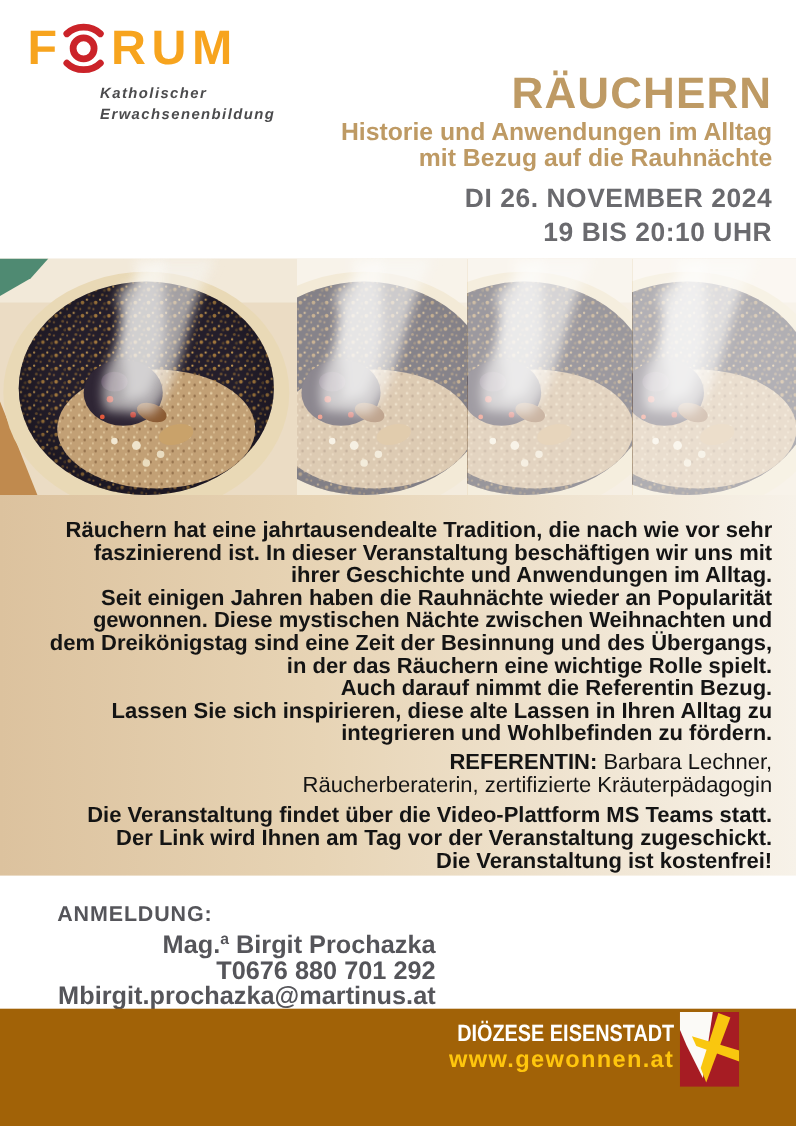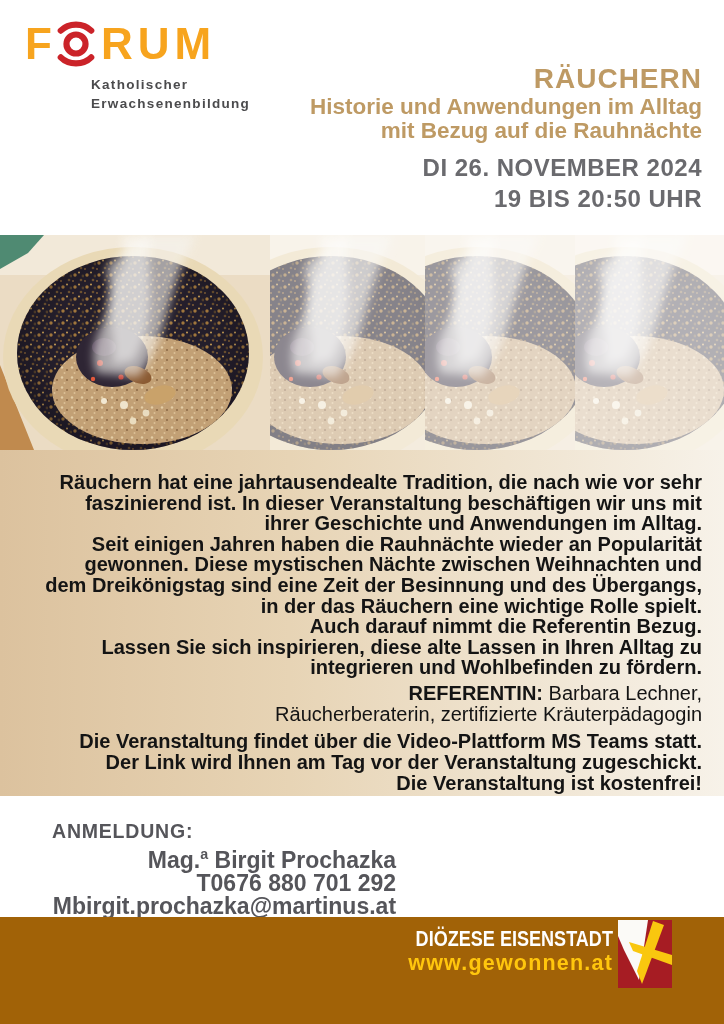--- a/index.html
+++ b/index.html
@@ -19,27 +19,27 @@
   .logo-word { display: flex; align-items: center; height: 56px; }
   .logo-f, .logo-rum {
     font-size: 44px; font-weight: 800; color: #F7A41E;
     line-height: 1; letter-spacing: 5px;
   }
   .logo-f { letter-spacing: 0; margin-right: 2px; }
   .logo-o-icon { width: 40px; height: 52px; margin: 0 5px 0 2px; }
   .logo-tagline {
     margin: 4px 0 0 66px;
     font-size: 13.5px; font-weight: 600; color: #4B4B4D;
-    letter-spacing: 1.3px; line-height: 1.4;
+    letter-spacing: 1.3px; line-height: 1.4; font-style: italic;
   }
 
   
   .title-block { position: absolute; right: 22px; top: 64px; text-align: right; }
   .event-title {
-    font-size: 28px; font-weight: 800; color: #BE9A64;
+    font-size: 40px; font-weight: 800; color: #BE9A64;
     line-height: 1.05; letter-spacing: 1px; margin: 0;
   }
   .event-subtitle {
     font-size: 22.5px; font-weight: 700; color: #BE9A64;
     line-height: 24px; margin-top: 2px; margin-left: 32px;
   }
   .event-date {
     font-size: 24px; font-weight: 800; color: #6A6A6E;
     line-height: 31px; letter-spacing: 0.5px; margin-top: 9px;
   }
@@ -110,21 +110,21 @@
   </div>
 
   <div class="title-block">
     <h1 class="event-title">RÄUCHERN</h1>
     <div class="event-subtitle">
       <div>Historie und Anwendungen im Alltag</div>
       <div>mit Bezug auf die Rauhnächte</div>
     </div>
     <div class="event-date">
       <div>DI 26. NOVEMBER 2024</div>
-      <div>19 BIS 20:50 UHR</div>
+      <div>19 BIS 20:10 UHR</div>
     </div>
   </div>
 
   <svg class="photo-strip" viewBox="0 0 724 215" aria-hidden="true">
     <defs>
       <pattern id="goldpat" width="12" height="12" patternUnits="userSpaceOnUse">
         <rect width="12" height="12" fill="#241E2B"></rect>
         <circle cx="3" cy="4" r="1.7" fill="#A0763C"></circle>
         <circle cx="9" cy="9" r="1.3" fill="#6E5230"></circle>
         <circle cx="7" cy="1.5" r="1" fill="#C79C55"></circle>

